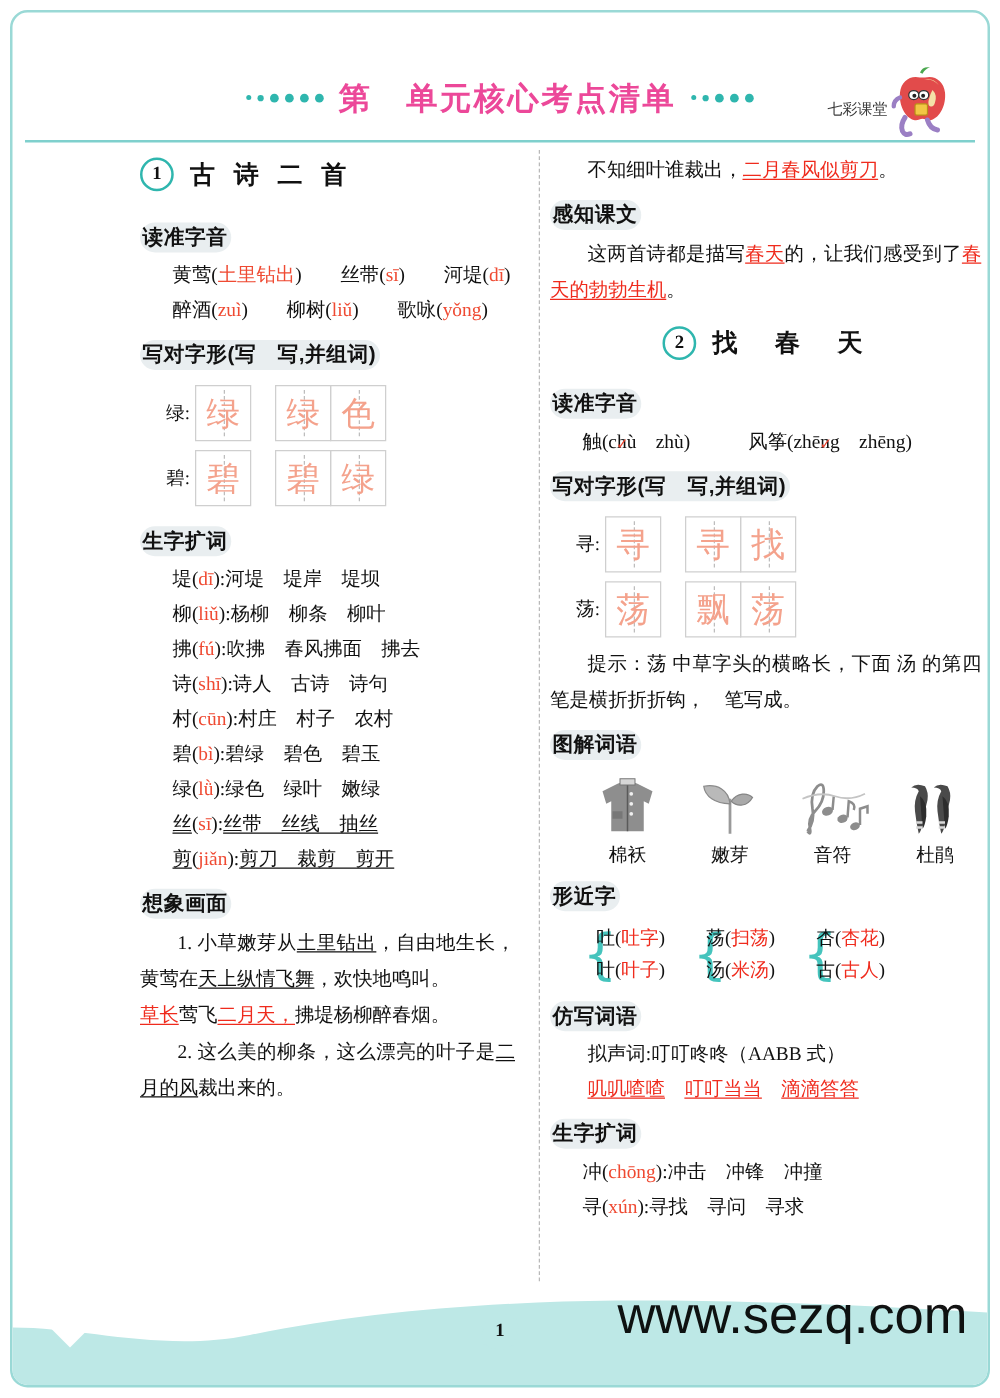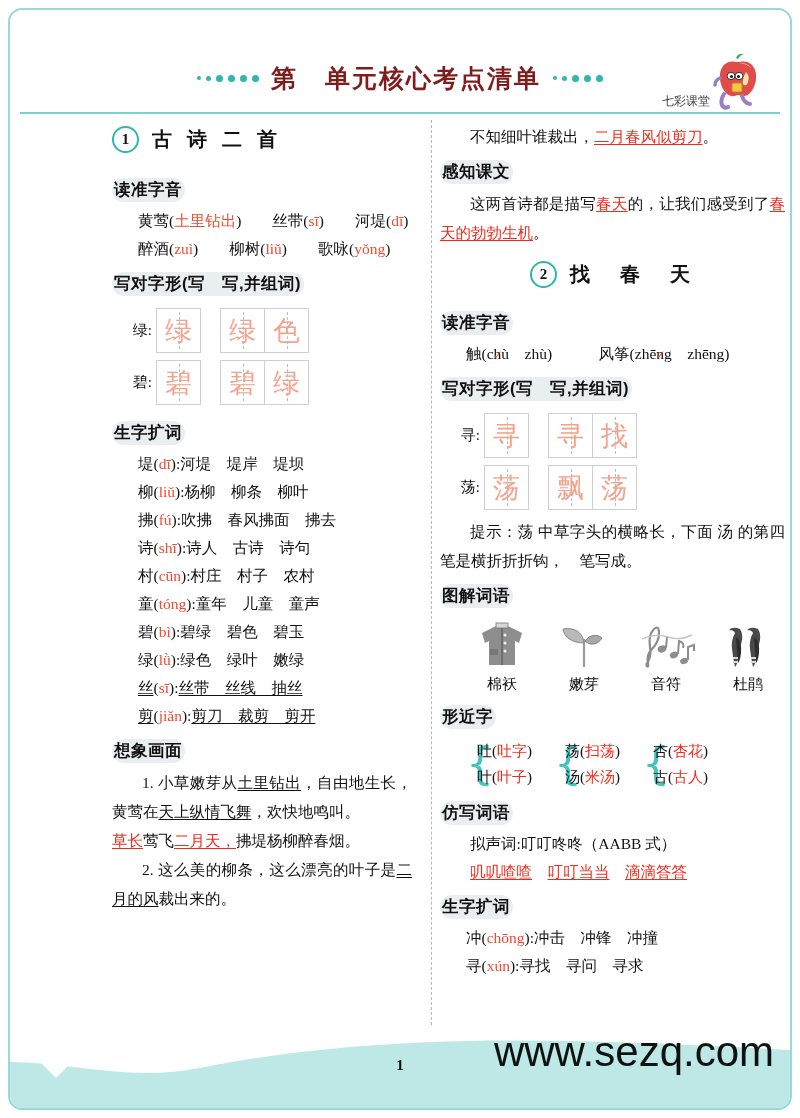--- a/index.html
+++ b/index.html
@@ -27,26 +27,26 @@
   .header-title-row{
     display:flex;align-items:center;justify-content:center;
     gap:12px;height:48px;
   }
   .dots{display:flex;gap:5px;align-items:center;}
   .dots span{width:7px;height:7px;border-radius:50%;background:#2fb6ae;display:block;}
   .dots.small span:nth-child(1){width:4px;height:4px;}
   .dots.small span:nth-child(2){width:5px;height:5px;}
   .header-title{
     font-family:"Liberation Serif","DejaVu Serif",serif;
-    font-weight:bold;font-size:25px;color:#7f1d1d;letter-spacing:2px;
+    font-weight:bold;font-size:25px;color:#ec4899;letter-spacing:2px;
     white-space:pre;
   }
   .brand{
     position:absolute;right:40px;top:52px;
-    display:flex;align-items:flex-end;gap:2px;
+    display:flex;align-items:center;gap:2px;
   }
   .brand-text{
     font-size:12px;color:#3a3a3a;margin-top:12px;
     font-family:"Liberation Sans",sans-serif;
   }
   .mascot{width:48px;height:58px;}
 
   .header-rule{
     position:absolute;left:20px;top:112px;width:760px;height:2px;background:#7fd0cd;
   }
@@ -280,21 +280,20 @@
 
 
       
       <div class="sec-head">生字扩词</div>
 
       <div class="row indent1">堤(<span class="py">dī</span>):河堤　堤岸　堤坝</div>
       <div class="row indent1">柳(<span class="py">liǔ</span>):杨柳　柳条　柳叶</div>
       <div class="row indent1">拂(<span class="py">fú</span>):吹拂　春风拂面　拂去</div>
       <div class="row indent1">诗(<span class="py">shī</span>):诗人　古诗　诗句</div>
       <div class="row indent1">村(<span class="py">cūn</span>):村庄　村子　农村</div>
-      <div class="row indent1">童(<span class="py">tóng</span>):童年　儿童　童声</div>
       <div class="row indent1">碧(<span class="py">bì</span>):碧绿　碧色　碧玉</div>
       <div class="row indent1">绿(<span class="py">lǜ</span>):绿色　绿叶　嫩绿</div>
       <div class="row indent1"><span class="ul">丝</span>(<span class="py">sī</span>):<span class="ul">丝带　丝线　抽丝</span></div>
       <div class="row indent1"><span class="ul">剪</span>(<span class="py">jiǎn</span>):<span class="ul">剪刀　裁剪　剪开</span></div>
 
       
       <div class="sec-head">想象画面</div>
 
       <div class="para"><span class="first">1. 小草嫩芽从<span class="ul">土里钻出</span>，自由地生长，黄莺在<span class="ul">天上纵情飞舞</span>，欢快地鸣叫。</span></div>
       <div class="para"><span class="hl-ul">草长</span>莺飞<span class="hl-ul">二月天，</span>拂堤杨柳醉春烟。</div>

